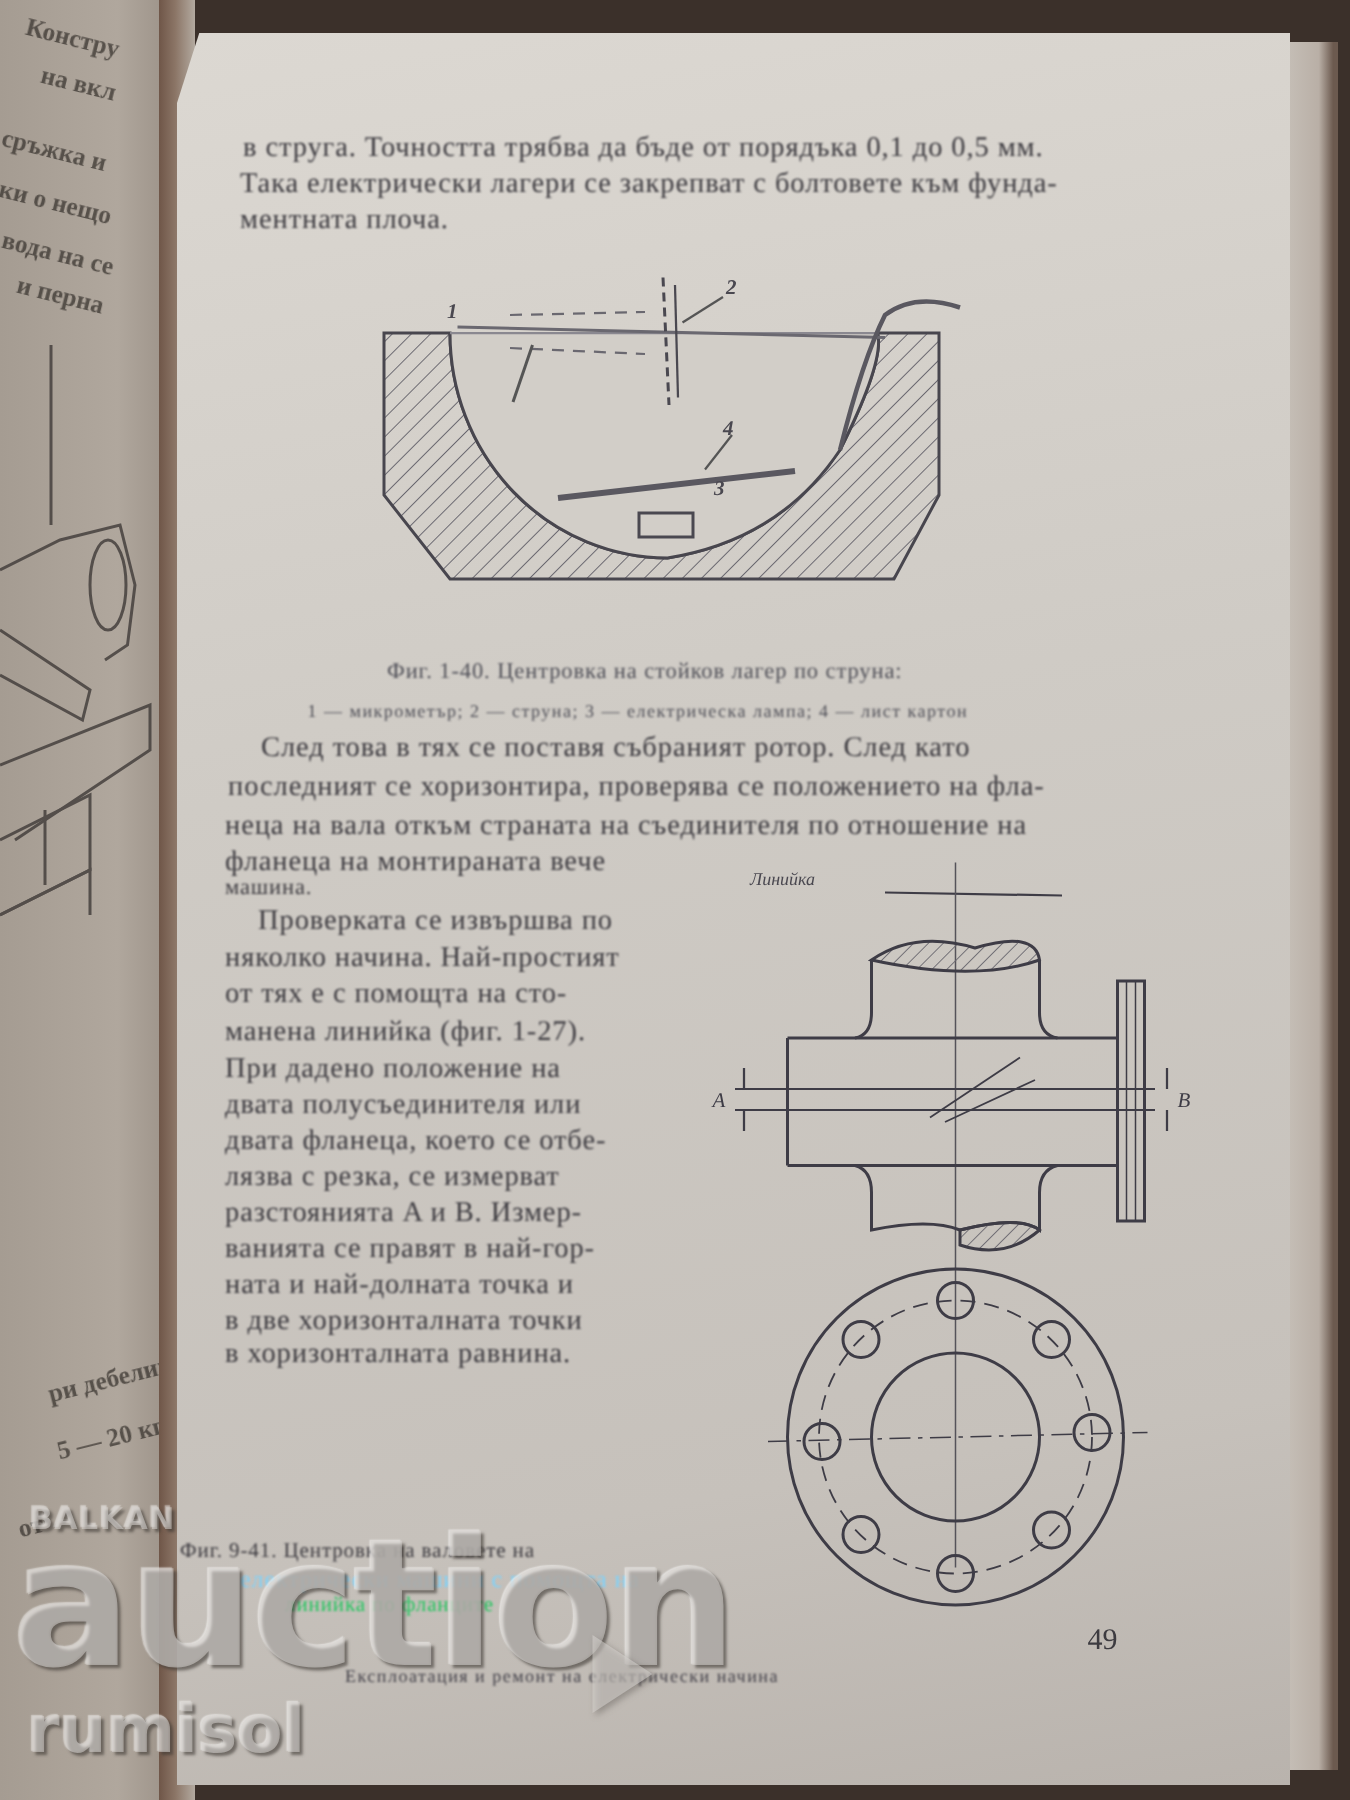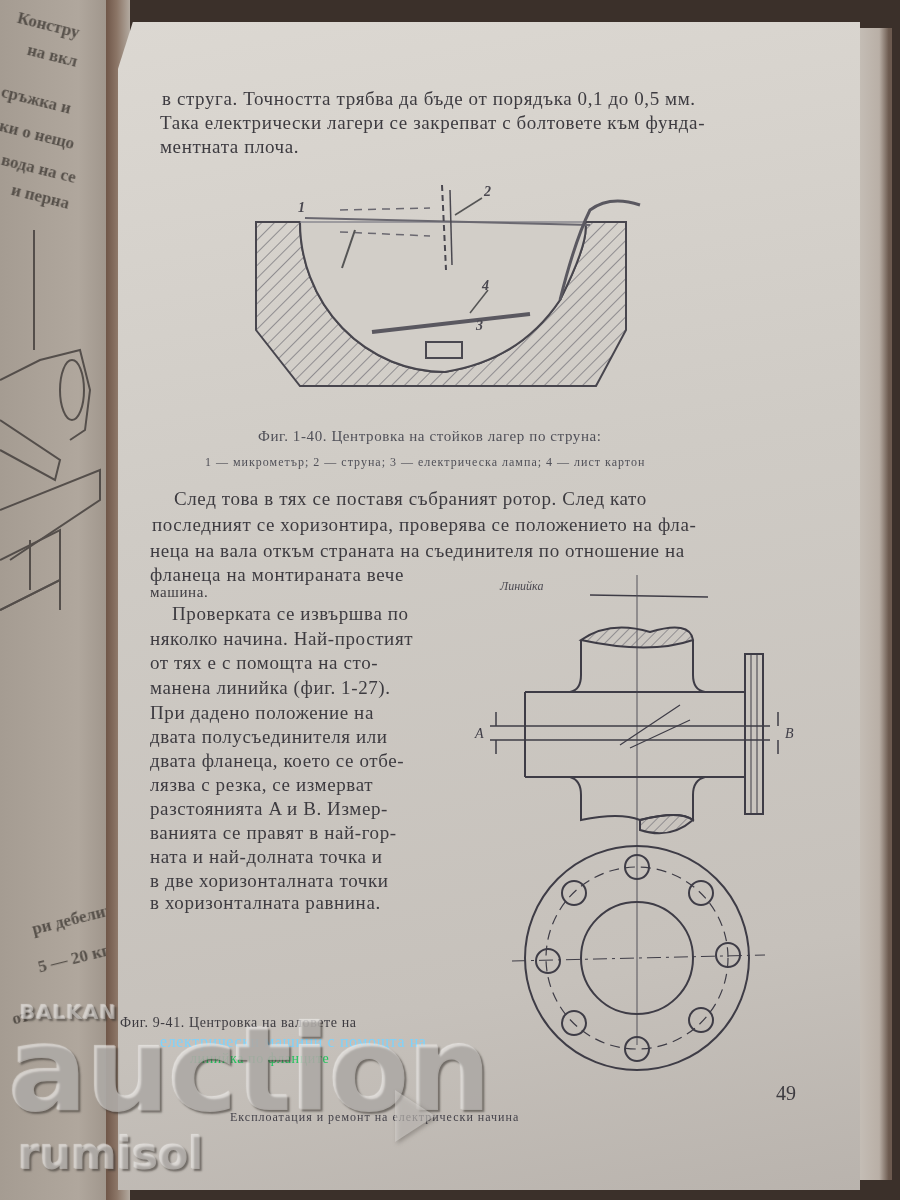--- a/index.html
+++ b/index.html
@@ -28,23 +28,23 @@
     clip-path:polygon(2% 0,100% 0,100% 100%,0 100%,0 4%);
   }
   .page-edge {
     position:absolute; left:860px; top:28px; width:32px; height:1152px;
     background:linear-gradient(90deg,#c4bdb5,#b9afa6 60%,#6c5a4f 90%);
   }
   .text {
     position:absolute; color:#3d3b40; font-size:19px; letter-spacing:0.6px;
     filter:blur(0.6px); white-space:nowrap;
   }
-  .caption { position:absolute; color:#505058; font-size:15px; letter-spacing:0.6px; filter:blur(0.7px); white-space:nowrap; }
+  .caption { position:absolute; color:#505058; font-size:15px; letter-spacing:0.6px; filter:blur(0.7px); white-space:nowrap;margin-top:12px; }
   .caption.small { font-size:12px; letter-spacing:1px; }
-  .pagenum { position:absolute; left:776px; top:1082px; font-size:20px; color:#3d3b40; filter:blur(.5px); }
+  .pagenum { position:absolute; left:725px; top:1082px; font-size:20px; color:#3d3b40; filter:blur(.5px); }
   .footer { position:absolute; left:230px; top:1110px; font-size:12px; letter-spacing:1px; color:#44424a; filter:blur(.6px); white-space:nowrap; }
   svg.fig { position:absolute; overflow:visible; }
   .watermark {
     position:absolute; font-family:"DejaVu Sans", sans-serif; font-weight:bold;
     color:rgba(215,212,208,.55); text-shadow:2px 2px 2px rgba(60,55,50,.6), -1px -1px 1px rgba(255,255,255,.5);
     white-space:nowrap;
   }
   .wm-brand { left:20px; top:1000px; font-size:20px; letter-spacing:1px; }
   .wm-main { left:8px; top:1010px; font-size:118px; letter-spacing:-2px; line-height:1; }
   .wm-user { left:18px; top:1128px; font-size:44px; }

